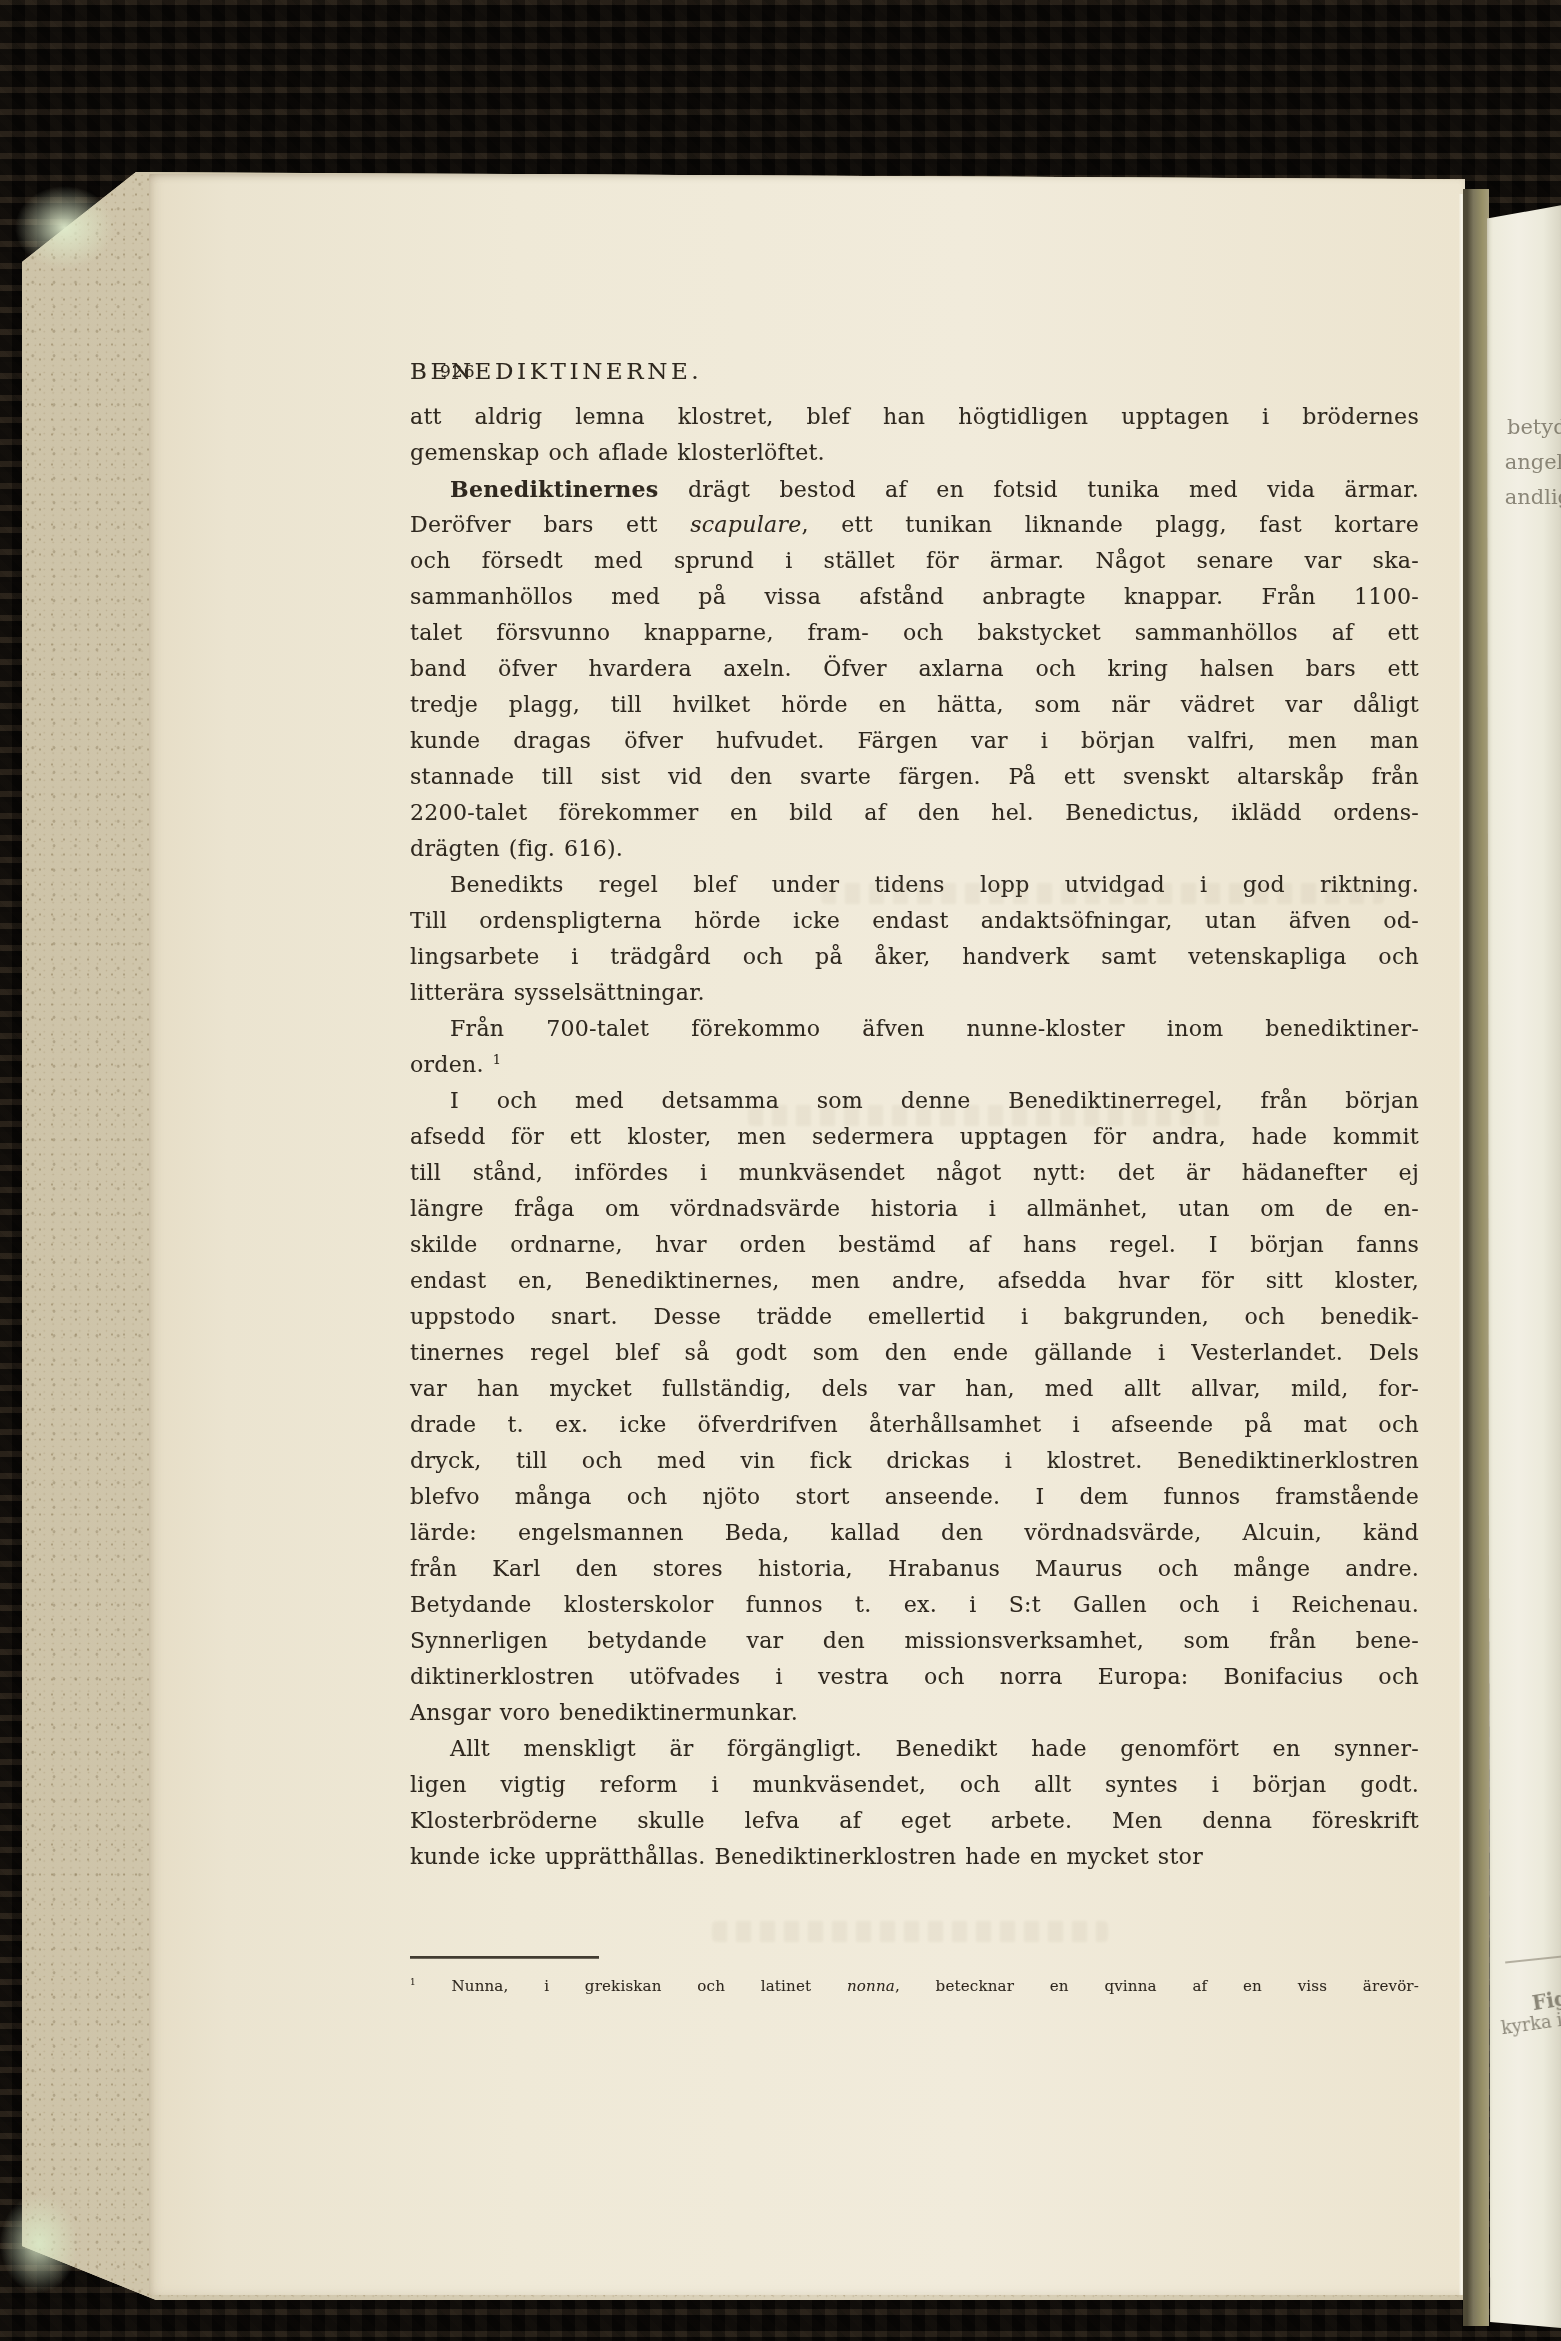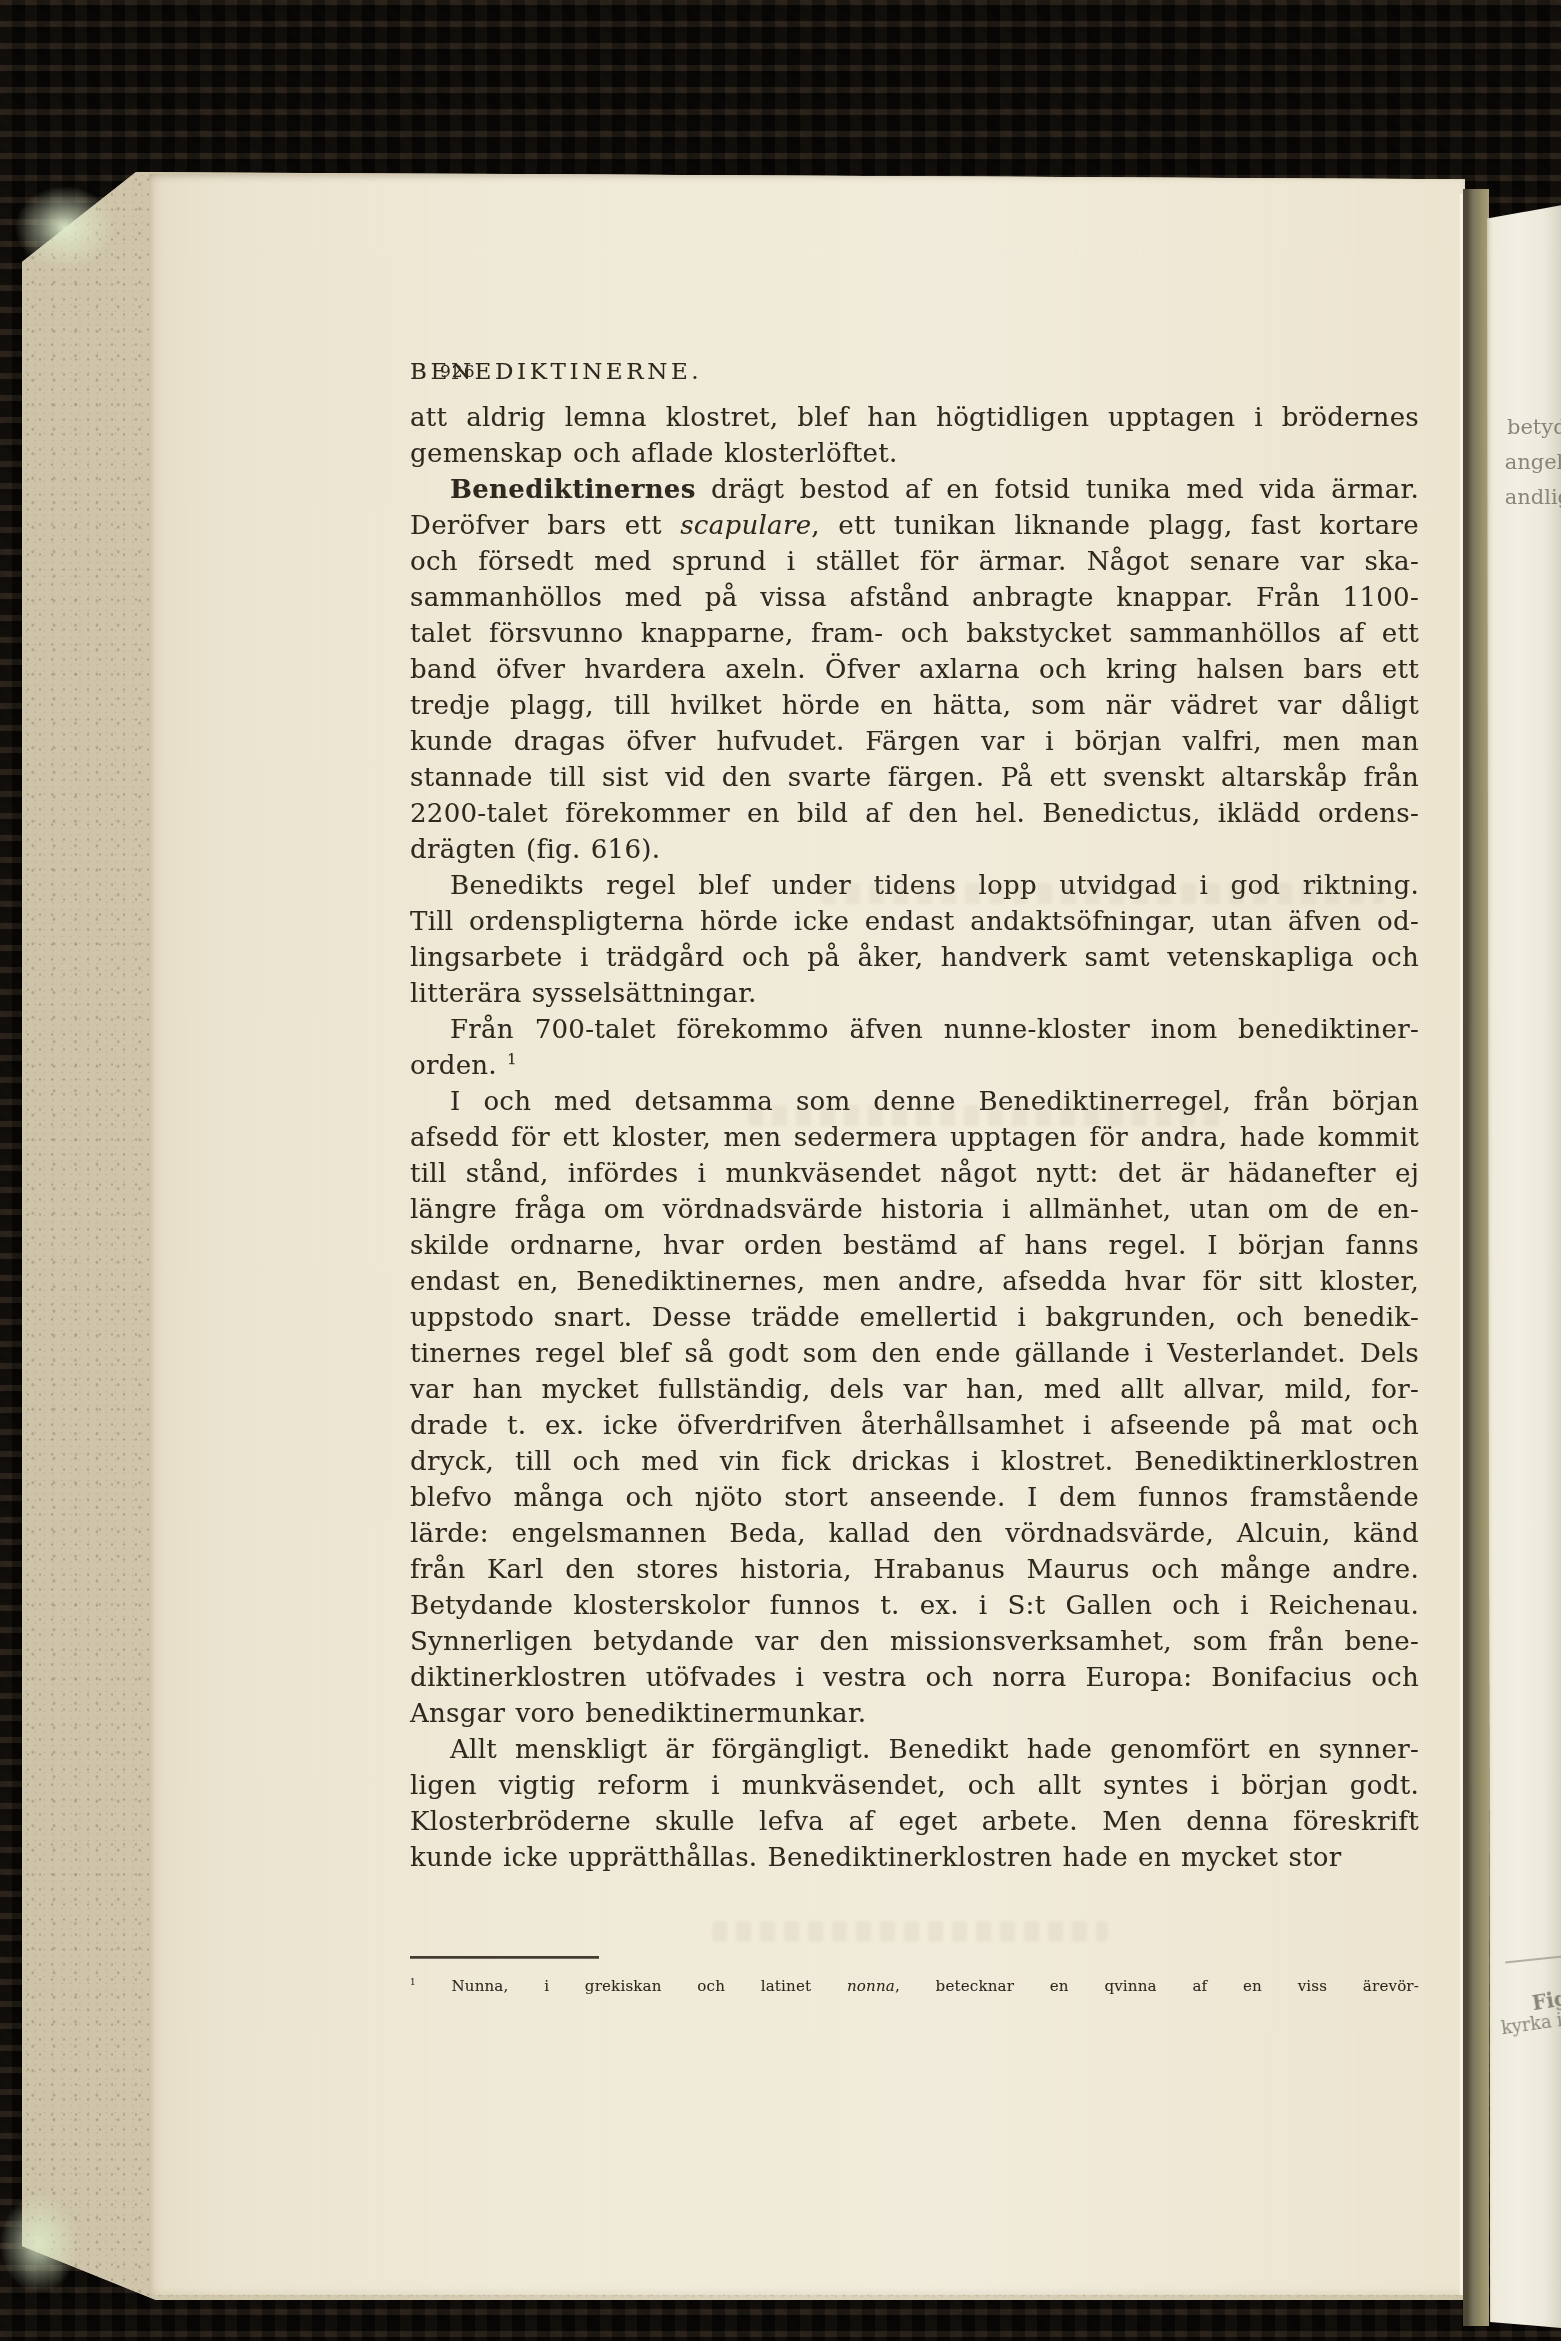--- a/index.html
+++ b/index.html
@@ -28,21 +28,21 @@
   .page{
     position:absolute;left:127px;top:2.1px;width:1316px;height:2121px;
     background:linear-gradient(90deg,#e6ddc6 0,#ebe4d0 6%,#efe9d7 28%,#f1ebdb 62%,#ece4cf 100%);
     box-shadow:inset 5.2px 0 13.6px -5.2px rgba(120,100,70,.38), inset 0 4.2px 9.4px -5.2px rgba(110,95,70,.45);
     border-radius:1.6px;
   }
   .ink{color:#2f281f;text-shadow:0.3px 0.4px 0 rgba(47,40,31,.22);}
   .header-row{position:absolute;left:261px;top:183px;width:1009px;height:28px;line-height:28px;}
   .pagenum{position:absolute;left:30px;top:0;font-size:17px;letter-spacing:1px;}
   .title{display:block;font-size:23px;letter-spacing:3.6px;}
-  .body-block{position:absolute;left:261px;top:225px;width:1009px;font-size:26px;letter-spacing:0.3px;word-spacing:1.6px;}
+  .body-block{position:absolute;left:261px;top:225px;width:1009px;font-size:22px;letter-spacing:0.3px;word-spacing:1.6px;}
   .tline{height:36px;line-height:36px;text-align:justify;text-align-last:justify;white-space:normal;}
   .tline.last{text-align-last:left;}
   .tline.ind{padding-left:40px;}
   .bold{font-weight:700;}
   .italic{font-style:italic;}
   sup{font-size:58%;vertical-align:super;line-height:0;}
   .fnrule{
     position:absolute;left:261px;top:1782px;width:189px;height:3.6px;
     background:linear-gradient(#423c31 0 1.6px, rgba(0,0,0,0) 1.6px 2.1px, rgba(66,60,49,.75) 2.1px 3.1px, rgba(0,0,0,0) 3.1px);
   }

